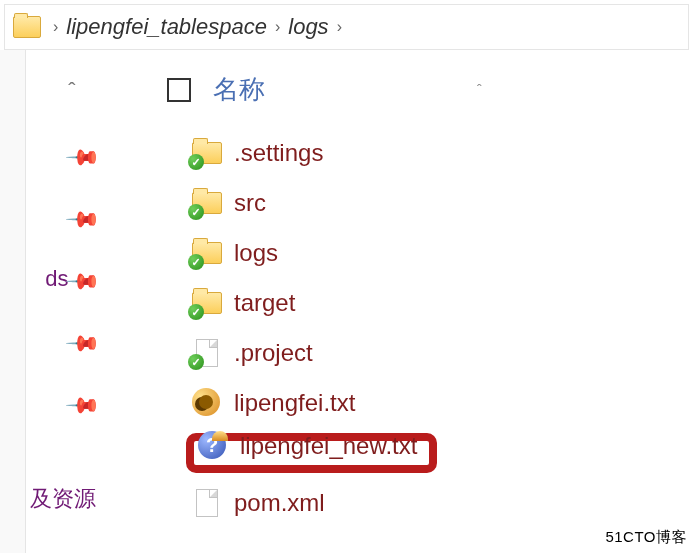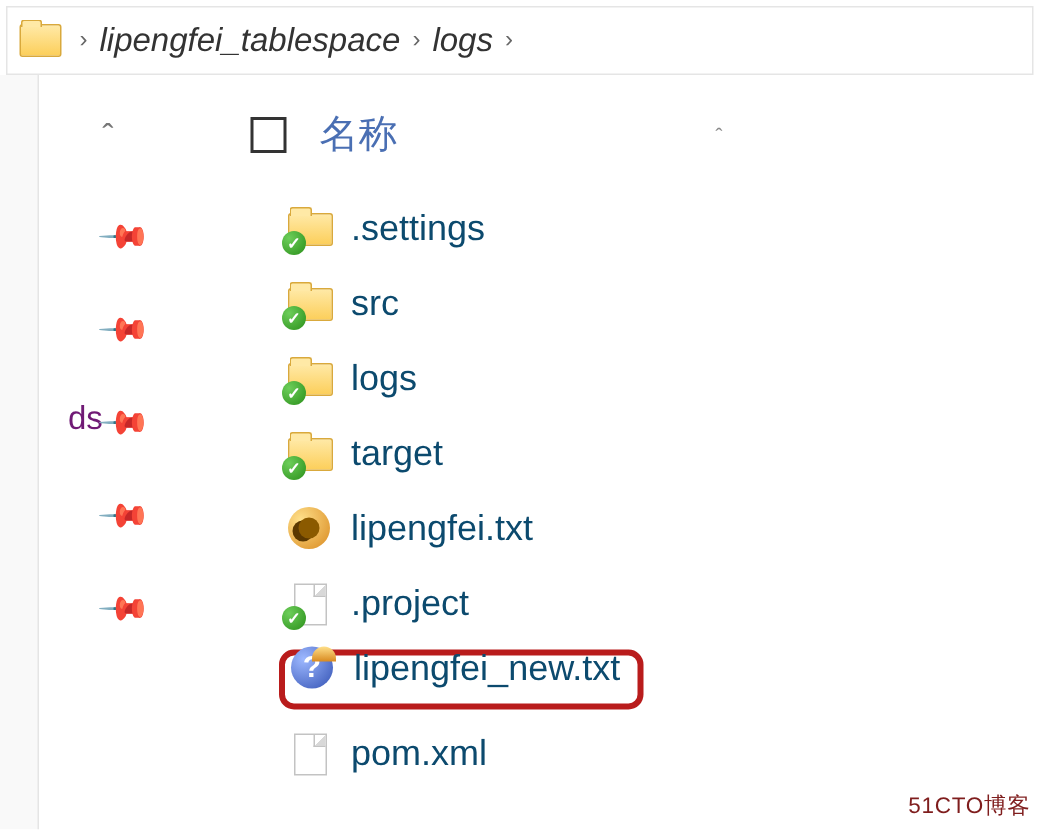--- a/index.html
+++ b/index.html
@@ -21,41 +21,41 @@
 .side-label { color: #701a75; font-size: 22px; align-self: flex-start; margin-left: -10px; white-space: nowrap; }
 
 .main { flex: 1; padding: 22px 0 0 24px; }
 .header-row { display: flex; align-items: center; gap: 22px; margin-bottom: 26px; padding-left: 25px; }
 .header-checkbox { width: 24px; height: 24px; border: 2px solid #333; background: #fff; }
 .header-name { color: #4a6fb3; font-size: 26px; }
 .header-sort { color: #888; font-size: 14px; margin-left: 190px; }
 
 .file-list { display: flex; flex-direction: column; gap: 10px; margin-left: 44px; }
 .file-row { display: flex; align-items: center; gap: 12px; height: 40px; padding: 2px 6px; }
-.file-row.highlight { border: 4px solid #b91c1c; border-radius: 10px; padding: 2px 12px 16px 4px; width: fit-content; }
-.file-name { color: #0c4a6e; font-size: 24px; }
+.file-row.highlight { border: 8px solid #b91c1c; border-radius: 10px; padding: 2px 12px 16px 4px; width: fit-content; }
+.file-name { color: #7f1d1d; font-size: 24px; }
 
 .icon-wrap { position: relative; width: 30px; height: 26px; }
 .folder { width: 30px; height: 22px; background: linear-gradient(to bottom, #ffe9a6, #fccf5b); border: 1px solid #d9a93c; border-radius: 2px; position: absolute; top: 2px; }
 .folder::before { content: ""; position: absolute; top: -5px; left: 0; width: 13px; height: 5px; background: #ffe9a6; border: 1px solid #d9a93c; border-bottom: none; border-radius: 2px 2px 0 0; }
 .file-icon { width: 22px; height: 28px; border: 1px solid #c3c3c3; background: #fff; position: absolute; top: -1px; left: 4px; }
 .file-icon::before { content: ""; position: absolute; top: 0; right: 0; width: 7px; height: 7px; background: linear-gradient(135deg, #fff 48%, #d8d8d8 52%); border-left: 1px solid #c3c3c3; border-bottom: 1px solid #c3c3c3; }
 
 .badge { position: absolute; bottom: -4px; left: -4px; width: 16px; height: 16px; border-radius: 50%; display: flex; align-items: center; justify-content: center; font-size: 11px; font-weight: bold; color: #fff; }
 .badge.green { background: radial-gradient(circle at 30% 30%, #6dce5a, #2a8f1a); }
 .badge.green::after { content: "✓"; }
 
 .svn-lipengfei { width: 28px; height: 28px; border-radius: 50%; background: radial-gradient(circle at 30% 30%, #ffe08a, #d98a20); position: absolute; top: -2px; left: 0; display: flex; align-items: center; justify-content: center; }
 .svn-lipengfei::after { content: ""; width: 14px; height: 14px; border-radius: 50%; background: #8b5a00; box-shadow: -4px 2px 0 0 #5b3800; }
 
 .svn-question { width: 28px; height: 28px; border-radius: 50%; background: radial-gradient(circle at 30% 30%, #9db8ff, #3352b3); position: absolute; top: -2px; left: 0; display: flex; align-items: center; justify-content: center; color: #fff; font-weight: bold; font-size: 20px; }
 .svn-question::after { content: "?"; }
 .svn-question-overlay { position: absolute; top: -2px; left: 14px; width: 16px; height: 10px; background: linear-gradient(to bottom,#ffe08a,#d98a20); border-radius: 8px 8px 0 0; }
 
-.watermark { position: absolute; right: 6px; bottom: 6px; color: #7f1d1d; font-size: 15px; letter-spacing: 0.5px; }
+.watermark { position: absolute; right: 6px; bottom: 6px; color: #000000; font-size: 15px; letter-spacing: 0.5px; }
 </style>
 </head>
 <body>
 
 <div class="breadcrumb">
   <span class="bc-folder"></span>
   <span class="bc-sep">›</span>
   <span class="bc-item">lipengfei_tablespace</span>
   <span class="bc-sep">›</span>
   <span class="bc-item">logs</span>
@@ -75,20 +75,23 @@
       </div>
     <div class="pin-row">
         <span class="side-label">ds</span>
         <span class="pin-icon">📌</span>
       </div>
     <div class="pin-row">
         <span class="pin-icon">📌</span>
       </div>
     <div class="pin-row">
         <span class="pin-icon">📌</span>
+      </div>
+    <div class="pin-row" style="margin-top:32px">
+        <span class="side-label">及资源</span>
       </div>
   </div>
 
   <div class="main">
     <div class="header-row">
       <span class="header-checkbox"></span>
       <span class="header-name">名称</span>
       <span class="header-sort">ˆ</span>
     </div>
 
@@ -122,31 +125,31 @@
         <span class="icon-wrap">
             <span class="folder"></span>
             <span class="badge green"></span>
           </span>
         <span class="file-name">target</span>
       </div>
 
 
       <div class="file-row">
         <span class="icon-wrap">
-            <span class="svn-lipengfei"></span>
+            <span class="file-icon"></span>
+            <span class="badge green"></span>
           </span>
-        <span class="file-name">lipengfei.txt</span>
+        <span class="file-name">.project</span>
       </div>
 
       <div class="file-row">
         <span class="icon-wrap">
-            <span class="file-icon"></span>
-            <span class="badge green"></span>
+            <span class="svn-lipengfei"></span>
           </span>
-        <span class="file-name">.project</span>
+        <span class="file-name">lipengfei.txt</span>
       </div>
 
       <div class="file-row highlight">
         <span class="icon-wrap">
             <span class="svn-question"></span>
             <span class="svn-question-overlay"></span>
           </span>
         <span class="file-name">lipengfei_new.txt</span>
       </div>
 

